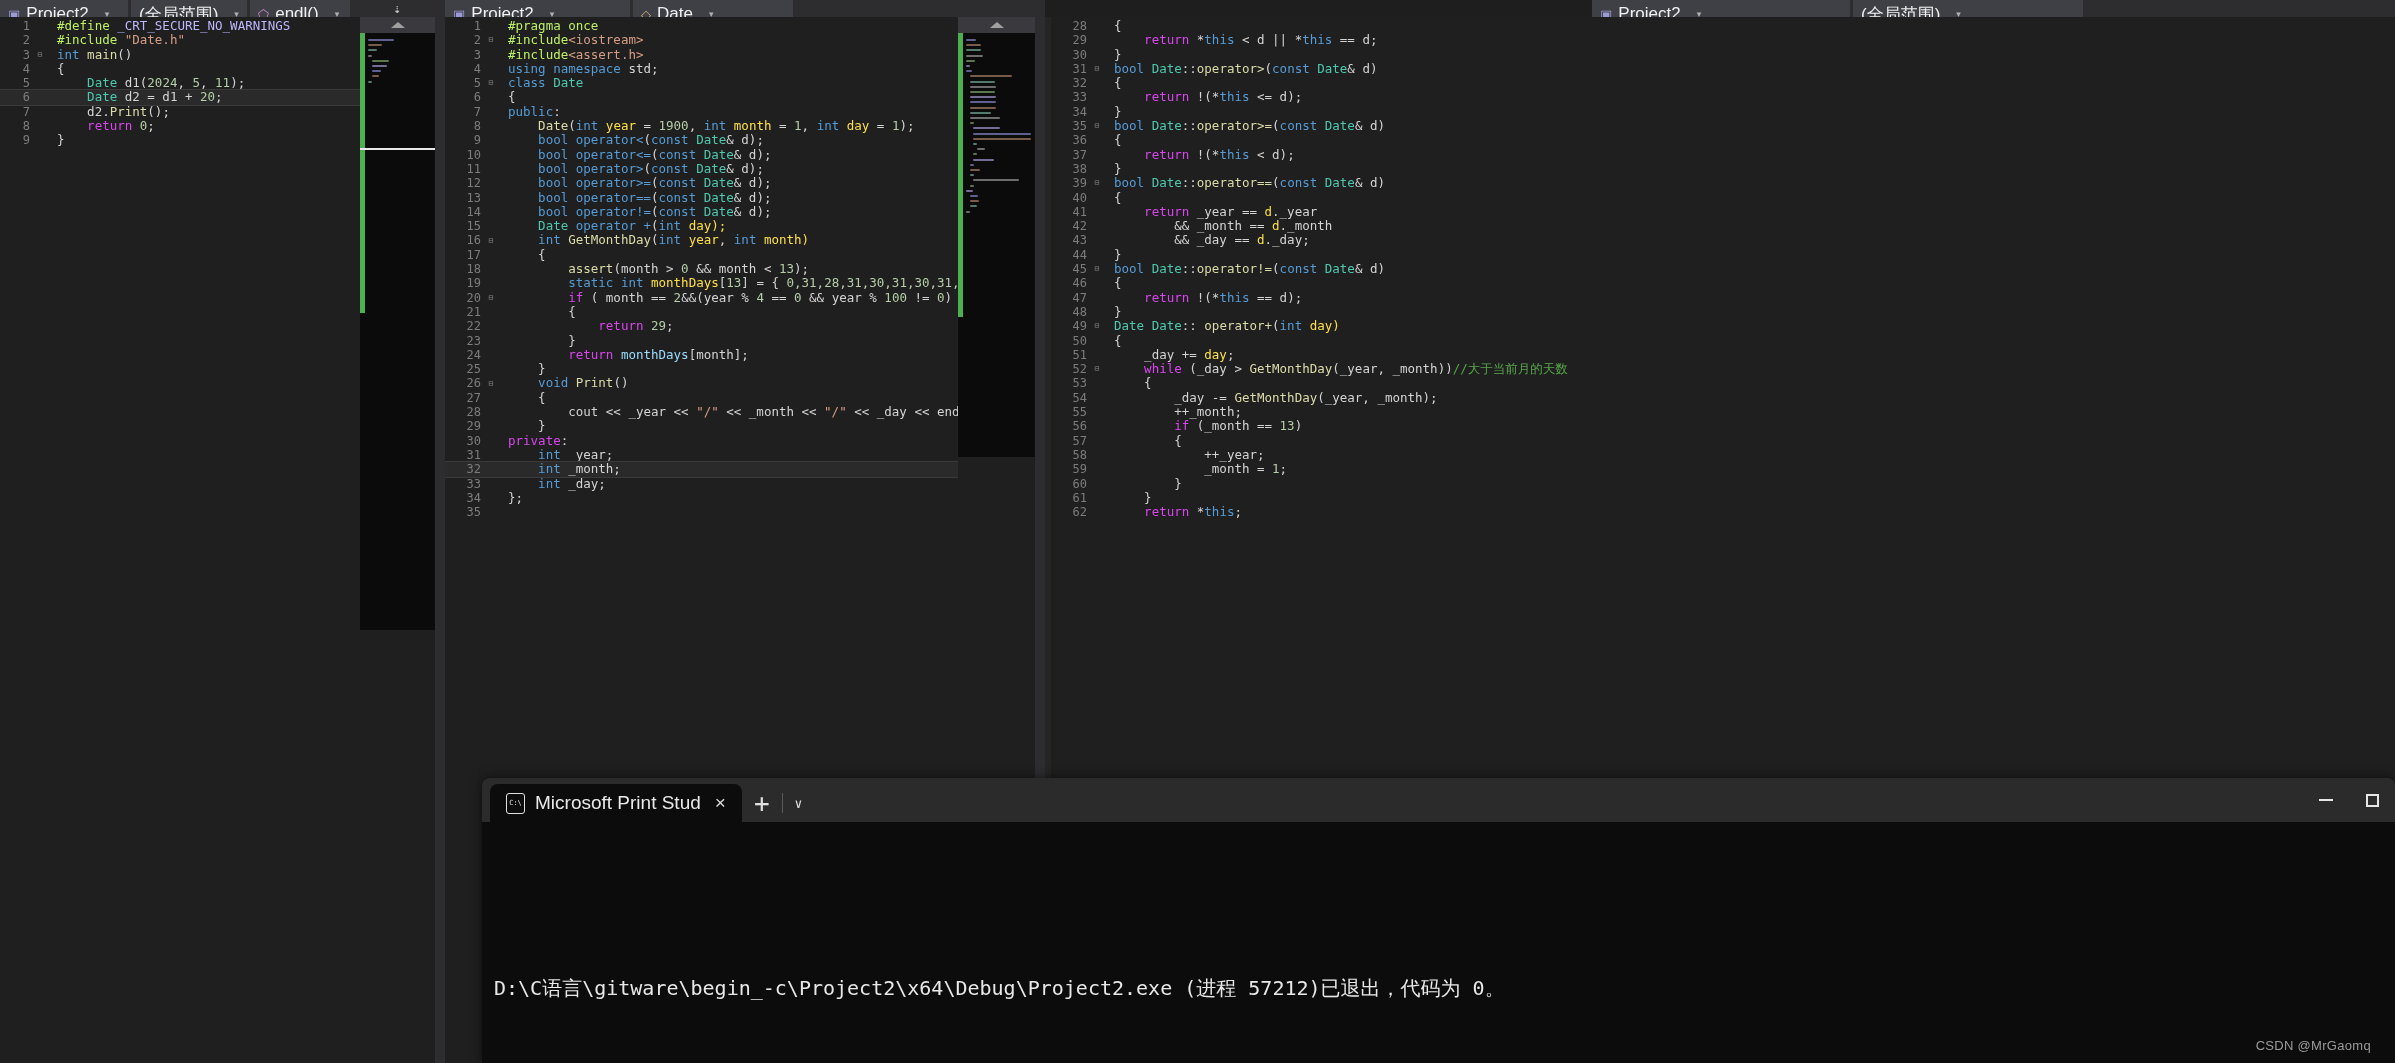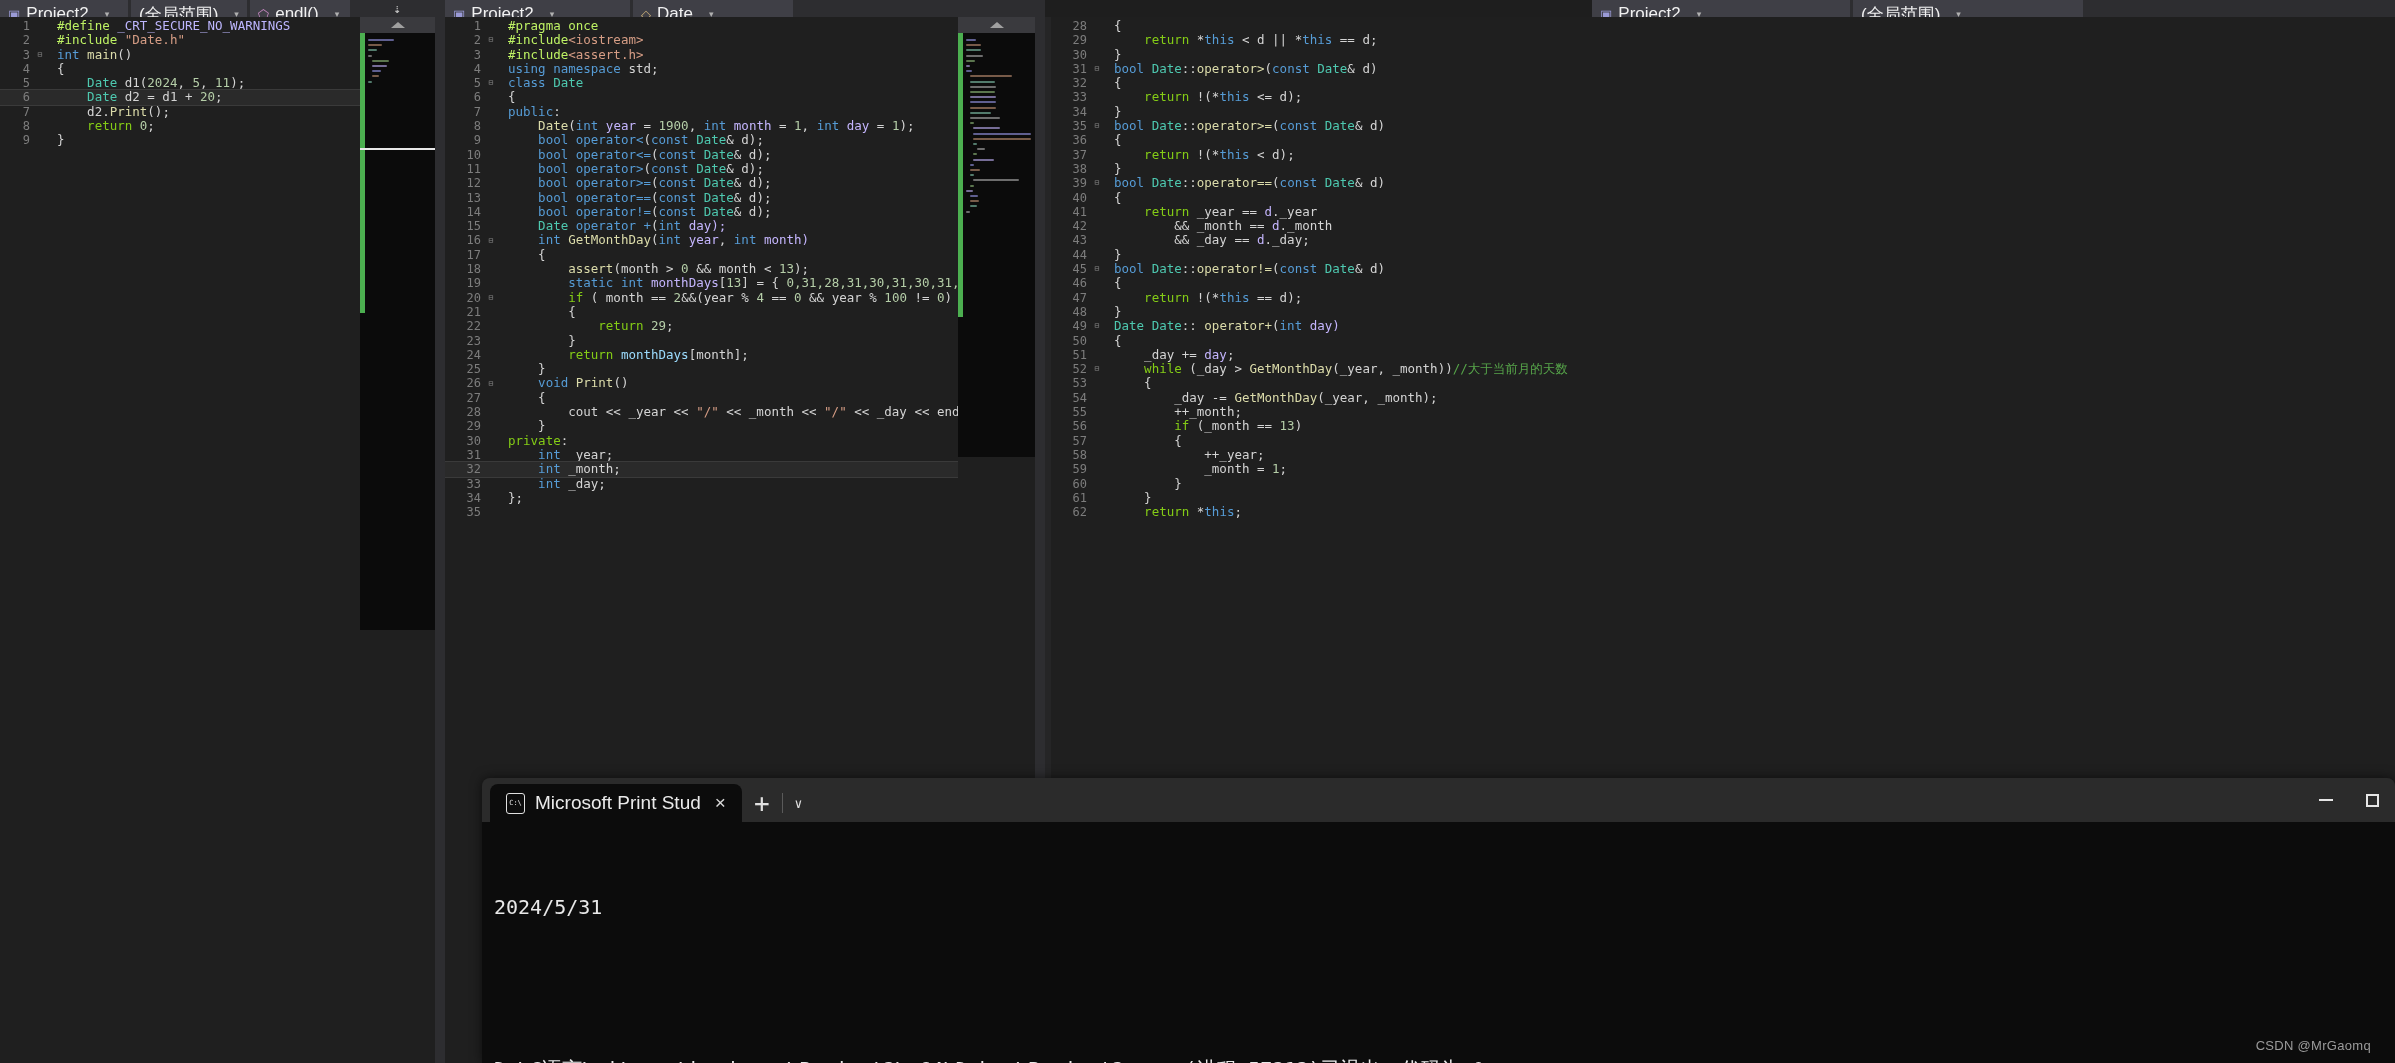--- a/index.html
+++ b/index.html
@@ -42,30 +42,30 @@
   .chg.green { background:#57a64a; }
   .chg.none { background:transparent; }
   .ind { width:8px; flex:0 0 8px; }
   .txt { white-space:pre; }
   .ln.cur { background:#2a2a2a; outline:1px solid #3a3a3a; }
 
   
   .t-pre  { color:#bef264; }
   .t-str  { color:#d69d85; }
   .t-kw   { color:#569cd6; }
-  .t-kw2  { color:#84cc16; }
+  .t-kw2  { color:#d946ef; }
   .t-type { color:#4ec9b0; }
   .t-fn   { color:#dcdcaa; }
   .t-var  { color:#9cdcfe; }
   .t-plain{ color:#d4d4d4; }
   .t-num  { color:#b5cea8; }
   .t-com  { color:#57a64a; }
   .t-mac  { color:#beb7ff; }
   .t-punc { color:#d4d4d4; }
-  .t-loc  { color:#c4b5fd; }
+  .t-loc  { color:#fde047; }
 
   
   .minimap { position:absolute; background:#0b0b0b; overflow:hidden; }
   .mmstrip { position:absolute; left:0; top:0; bottom:0; width:5px; background:#4caf50; }
   .mmline { position:absolute; height:2px; border-radius:1px; }
   .mmview { position:absolute; left:0; right:0; border-top:2px solid #e8e8e8; }
   .mmarrowbox { position:absolute; top:0; left:0; right:0; height:16px; background:#3a3a3e;
      display:flex; align-items:center; justify-content:center; }
   .scrollcol { position:absolute; background:#2d2d30; }
 
@@ -258,21 +258,20 @@
       <div class="wbtns" style="right:0; top:0;">
         <div class="wbtn">
           <span class="bar"></span>
         </div>
         <div class="wbtn">
           <span class="sq"></span>
         </div>
       </div>
     </div>
     <div class="term-body">
-      <div>2024/5/31</div>
       <div></div>
       <div style="padding-top:27px;">D:\C语言\gitware\begin_-c\Project2\x64\Debug\Project2.exe (进程 57212)已退出，代码为 0。</div>
       
     </div>
   </div>
 
   <div class="watermark" style="right:24px; bottom:10px;">CSDN @MrGaomq</div>
 
 </div>
 

